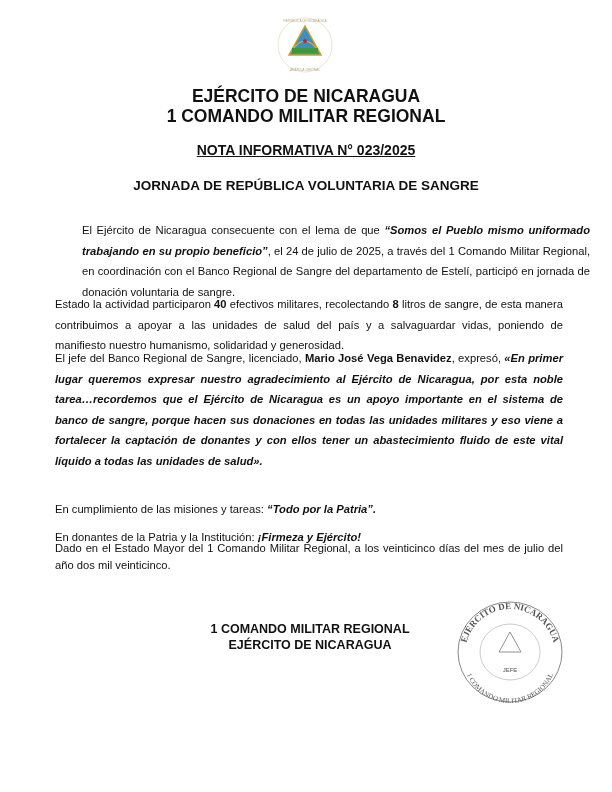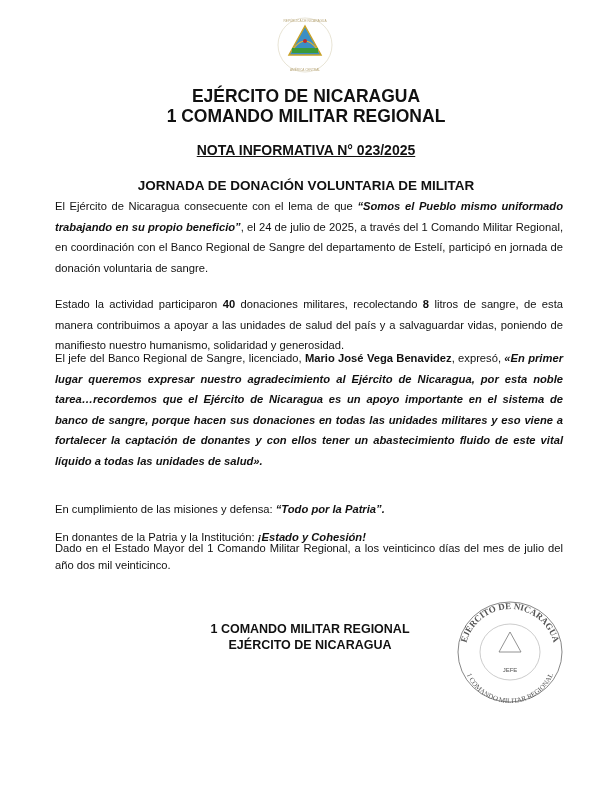--- a/index.html
+++ b/index.html
@@ -4,21 +4,21 @@
 <style>
   html, body { margin:0; padding:0; background:#fff; }
   body { width:612px; height:792px; position:relative; overflow:hidden; font-family:"Liberation Sans", sans-serif; color:#111; }
   .emblem { position:absolute; left:270px; top:14px; width:70px; height:62px; }
   .title { position:absolute; left:0; width:612px; text-align:center; font-weight:bold; }
   .t1 { top:86px; font-size:17.5px; line-height:20px; }
   .t2 { top:106px; font-size:17.5px; line-height:20px; }
   .t3 { top:142px; font-size:14px; text-decoration:underline; }
   .t4 { top:178px; font-size:13.5px; }
   .para { position:absolute; left:55px; width:508px; font-size:11.2px; line-height:20.5px; text-align:justify; }
-  .p1 { top:196px; }
+  .p1 { top:220px;margin-left:27px; }
   .p2 { top:294px; }
   .p3 { top:348px; }
   .p4 { top:499px; }
   .p5 { top:527px; }
   .p6 { top:540px; line-height:17px; }
   .sig { position:absolute; left:180px; width:260px; text-align:center; font-weight:bold; font-size:12.5px; line-height:16px; }
   .s1 { top:621px; }
   .s2 { top:637px; }
   .seal { position:absolute; left:451px; top:598px; width:118px; height:106px; }
   b.bi, i.bi { font-weight:bold; font-style:italic; }
@@ -32,31 +32,31 @@
   <rect x="22" y="34" width="26" height="5" fill="#3a9a3a"></rect>
   <path d="M24 34 Q35 20 46 34" fill="none" stroke="#e0b030" stroke-width="1.2"></path>
   <circle cx="35" cy="27" r="2" fill="#c0282b"></circle>
   <text x="35" y="8" font-size="3.2" text-anchor="middle" fill="#b9a77a" font-family="Liberation Sans, sans-serif">REPÚBLICA DE NICARAGUA</text>
   <text x="35" y="57" font-size="3.2" text-anchor="middle" fill="#b9a77a" font-family="Liberation Sans, sans-serif">AMÉRICA CENTRAL</text>
 </svg>
 
 <div class="title t1">EJÉRCITO DE NICARAGUA</div>
 <div class="title t2">1 COMANDO MILITAR REGIONAL</div>
 <div class="title t3">NOTA INFORMATIVA N° 023/2025</div>
-<div class="title t4">JORNADA DE DONACIÓN VOLUNTARIA DE MILITAR</div>
+<div class="title t4">JORNADA DE REPÚBLICA VOLUNTARIA DE SANGRE</div>
 
 <div class="para p1"><span>El Ejército de Nicaragua consecuente con el lema de que </span><b class="bi">“Somos el Pueblo mismo uniformado trabajando en su propio beneficio”</b><span>, el 24 de julio de 2025, a través del 1 Comando Militar Regional, en coordinación con el Banco Regional de Sangre del departamento de Estelí, participó en jornada de donación voluntaria de sangre.</span></div>
 
-<div class="para p2"><span>Estado la actividad participaron </span><b>40</b><span> donaciones militares, recolectando </span><b>8</b><span> litros de sangre, de esta manera contribuimos a apoyar a las unidades de salud del país y a salvaguardar vidas, poniendo de manifiesto nuestro humanismo, solidaridad y generosidad.</span></div>
+<div class="para p2"><span>Estado la actividad participaron </span><b>40</b><span> efectivos militares, recolectando </span><b>8</b><span> litros de sangre, de esta manera contribuimos a apoyar a las unidades de salud del país y a salvaguardar vidas, poniendo de manifiesto nuestro humanismo, solidaridad y generosidad.</span></div>
 
 <div class="para p3"><span>El jefe del Banco Regional de Sangre, licenciado, </span><b>Mario José Vega Benavidez</b><span>, expresó, </span><b class="bi">«En primer lugar queremos expresar nuestro agradecimiento al Ejército de Nicaragua, por esta noble tarea…recordemos que el Ejército de Nicaragua es un apoyo importante en el sistema de banco de sangre, porque hacen sus donaciones en todas las unidades militares y eso viene a fortalecer la captación de donantes y con ellos tener un abastecimiento fluido de este vital líquido a todas las unidades de salud».</b></div>
 
-<div class="para p4"><span>En cumplimiento de las misiones y defensa: </span><b class="bi">“Todo por la Patria”.</b></div>
+<div class="para p4"><span>En cumplimiento de las misiones y tareas: </span><b class="bi">“Todo por la Patria”.</b></div>
 
-<div class="para p5"><span>En donantes de la Patria y la Institución: </span><b class="bi">¡Estado y Cohesión!</b></div>
+<div class="para p5"><span>En donantes de la Patria y la Institución: </span><b class="bi">¡Firmeza y Ejército!</b></div>
 
 <div class="para p6">Dado en el Estado Mayor del 1 Comando Militar Regional, a los veinticinco días del mes de julio del año dos mil veinticinco.</div>
 
 <div class="sig s1">1 COMANDO MILITAR REGIONAL</div>
 <div class="sig s2">EJÉRCITO DE NICARAGUA</div>
 
 <svg class="seal" viewBox="0 0 118 106">
   <defs>
     <path id="arcTop" d="M14 56 A45 45 0 0 1 104 56"></path>
     <path id="arcBot" d="M12 58 A47 47 0 0 0 106 58"></path>

